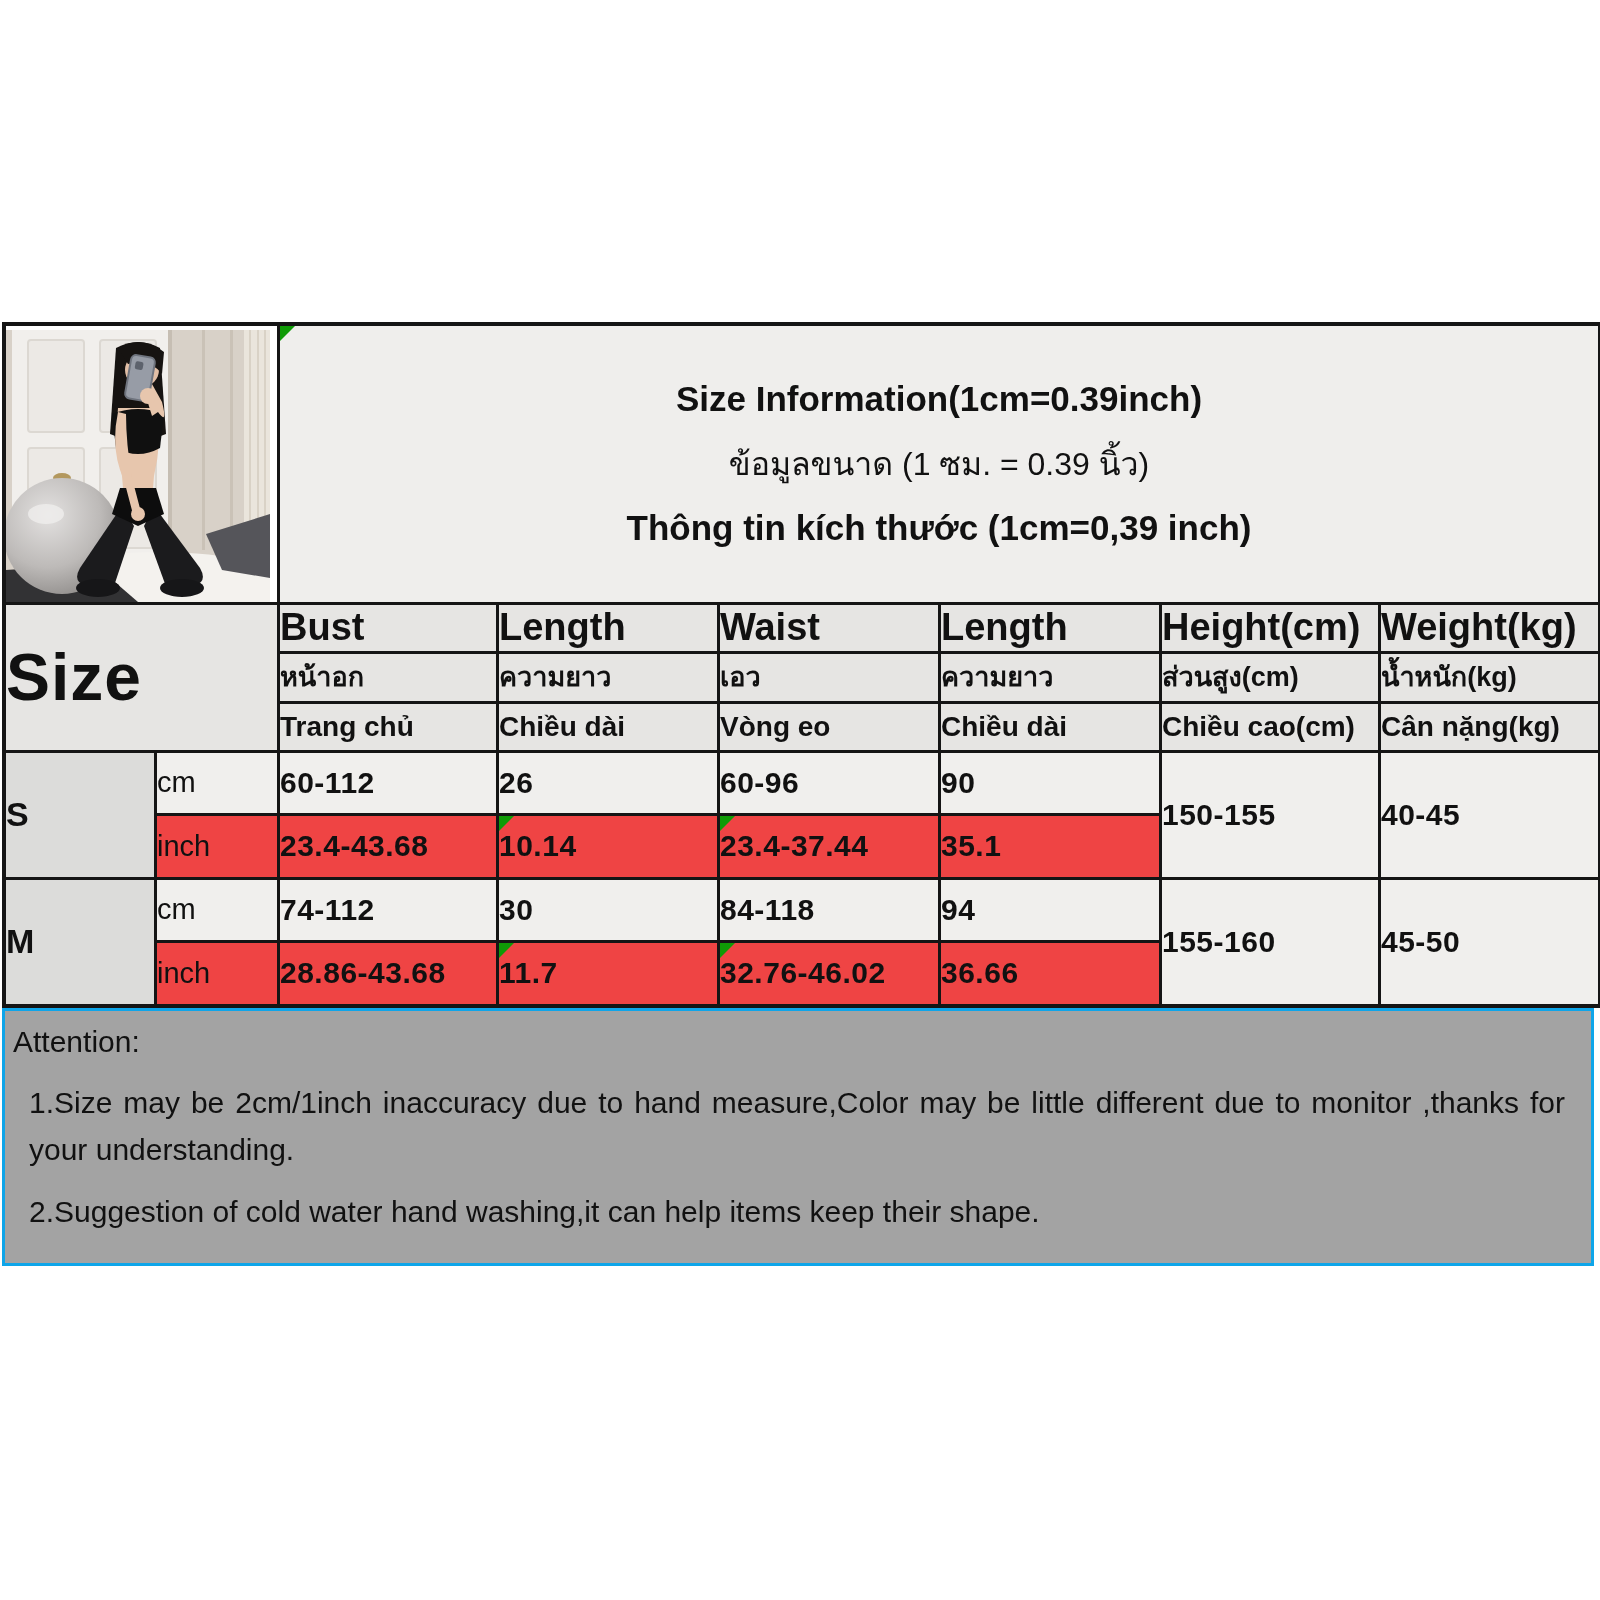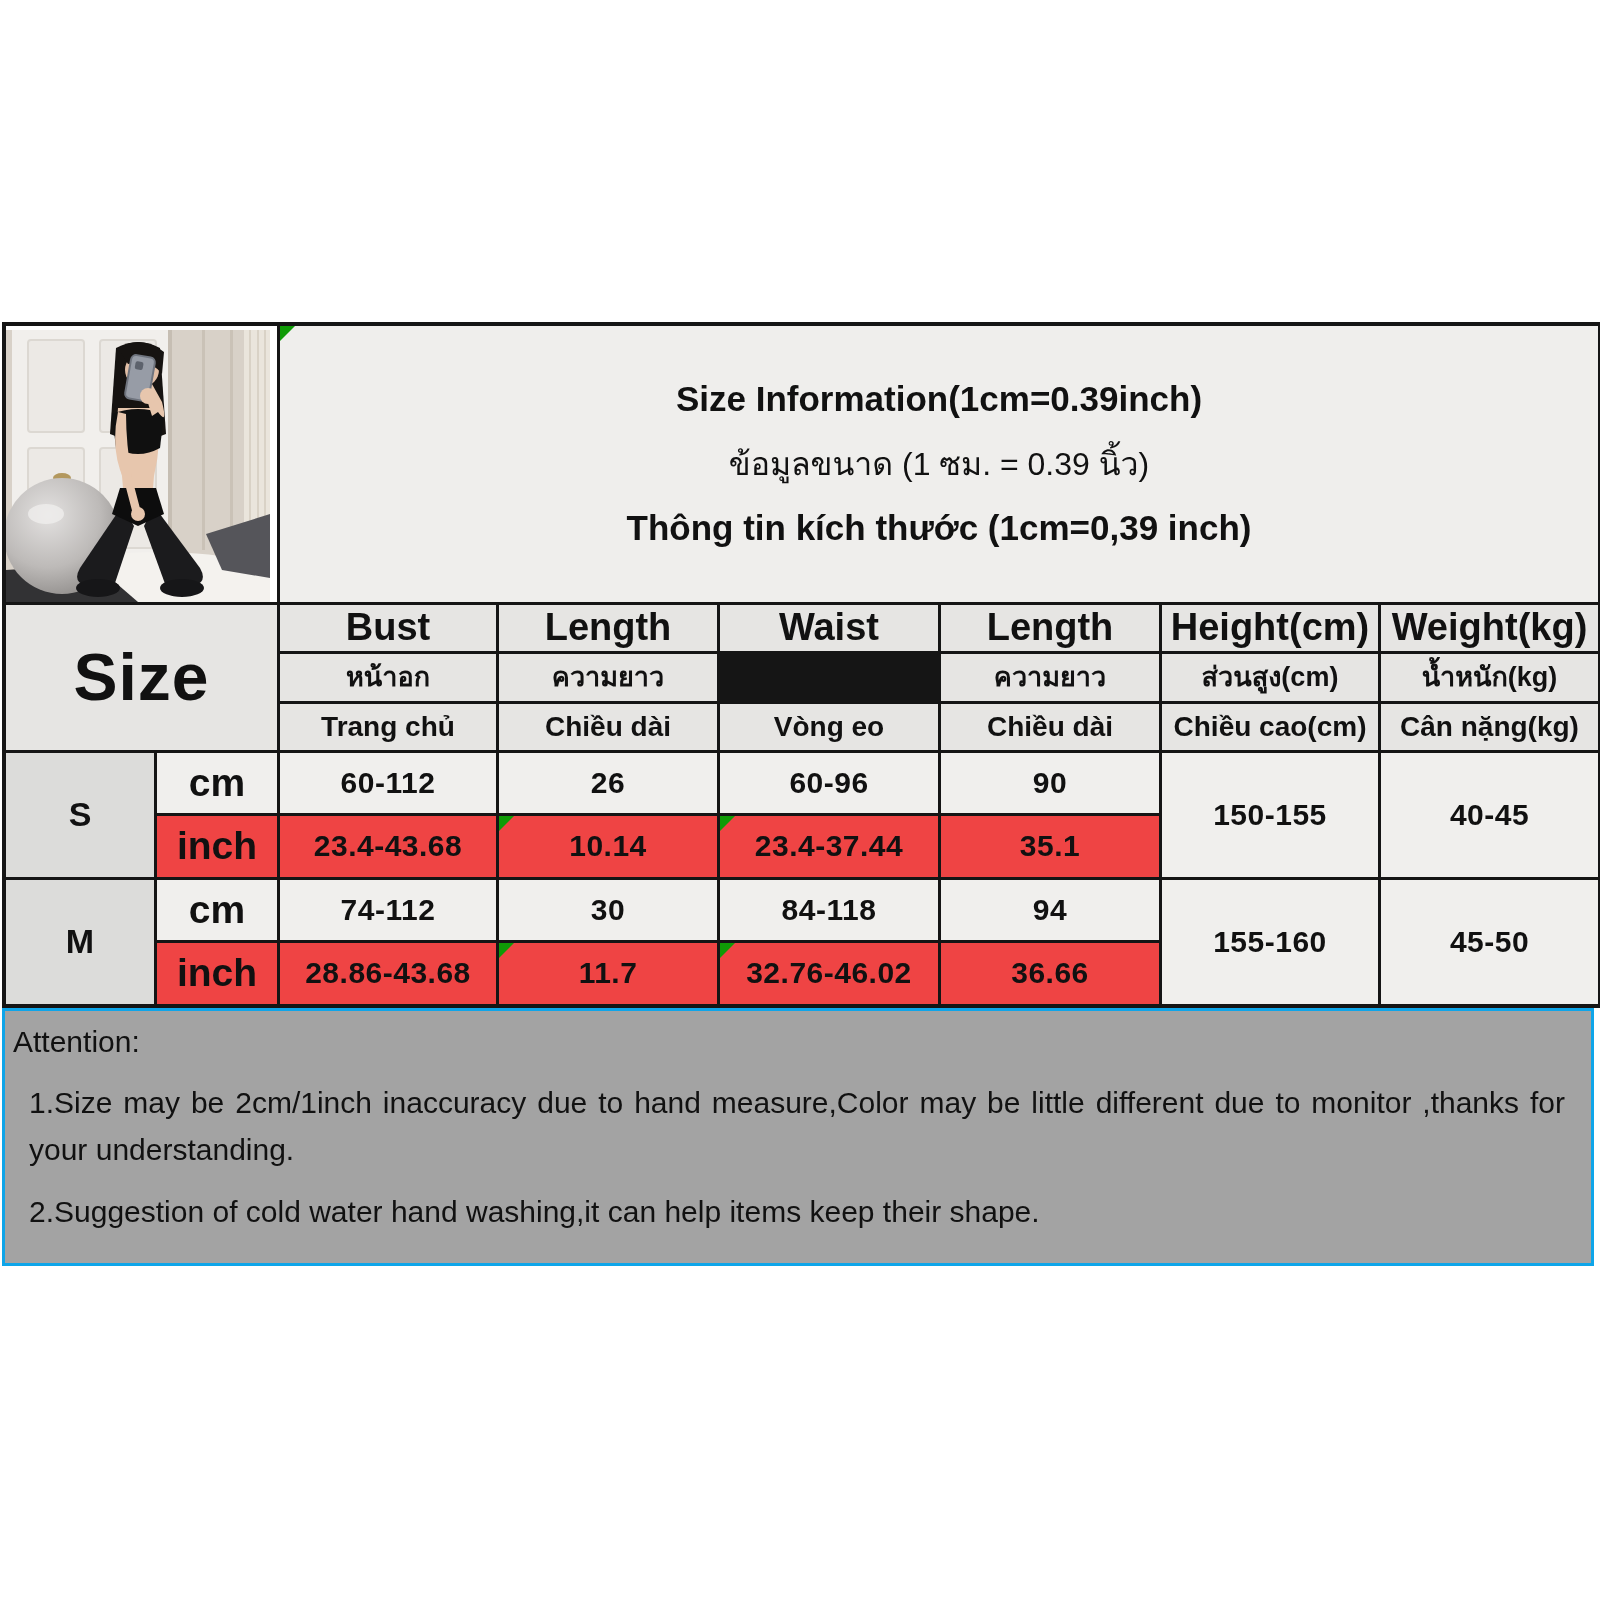--- a/index.html
+++ b/index.html
@@ -5,34 +5,34 @@
   html,body{margin:0;padding:0;background:#ffffff;}
   .page{position:relative;width:1600px;height:1600px;background:#ffffff;overflow:hidden;
         font-family:"Liberation Sans","DejaVu Sans",sans-serif;color:#111111;}
 
   
   .size-table{position:absolute;left:2px;top:322px;width:1592px;
     border:4px solid #151515;background:#151515;
     display:grid;gap:3px;
     grid-template-columns:148px 120px 216px 218px 218px 218px 216px 1fr;
     grid-template-rows:276px 46px 47px 46px 60px 61px 60px 61px;}
-  .cell{position:relative;display:flex;align-items:center;justify-content:center;
+  .cell{position:relative;display:flex;align-items:center;
         text-align:center;line-height:1.15;overflow:hidden;}
   .bg-title{background:#efeeec;}
   .bg-hdr{background:#e6e5e3;}
   .bg-label{background:#dcdcda;}
   .bg-cm{background:#f0efed;}
   .bg-inch{background:#ef4444;}
   .bg-photo{background:#ffffff;align-items:flex-start;justify-content:flex-start;padding-top:4px;}
 
   .t-en{font-weight:bold;font-size:38px;}
   .t-th{font-weight:bold;font-size:27px;}
   .t-vi{font-weight:bold;font-size:28px;}
   .t-num{font-weight:600;font-size:30px;letter-spacing:.5px;}
-  .t-unit{font-weight:bold;font-size:39px;}
+  .t-unit{font-weight:normal;font-size:29px;}
   .t-sm{font-weight:bold;font-size:34px;}
   .t-corner{font-weight:bold;font-size:66px;letter-spacing:1px;}
 
   .title-stack{display:flex;flex-direction:column;align-items:center;gap:26px;width:100%;}
   .title-l1,.title-l3{font-weight:bold;font-size:35px;}
   .title-l2{font-weight:normal;font-size:32px;}
   
   .flag{position:absolute;top:0;left:0;width:0;height:0;
         border-top:15px solid #0f9b06;border-right:15px solid transparent;}
 
@@ -131,20 +131,21 @@
 
     <div class="cell bg-hdr t-en" style="grid-area:2/3/3/4">Bust</div>
     <div class="cell bg-hdr t-en" style="grid-area:2/4/3/5">Length</div>
     <div class="cell bg-hdr t-en" style="grid-area:2/5/3/6">Waist</div>
     <div class="cell bg-hdr t-en" style="grid-area:2/6/3/7">Length</div>
     <div class="cell bg-hdr t-en" style="grid-area:2/7/3/8">Height(cm)</div>
     <div class="cell bg-hdr t-en" style="grid-area:2/8/3/9">Weight(kg)</div>
 
     <div class="cell bg-hdr t-th" style="grid-area:3/3/4/4">หน้าอก</div>
     <div class="cell bg-hdr t-th" style="grid-area:3/4/4/5">ความยาว</div>
+    <div class="cell bg-hdr t-th" style="grid-area:3/5/4/6">เอว</div>
     <div class="cell bg-hdr t-th" style="grid-area:3/6/4/7">ความยาว</div>
     <div class="cell bg-hdr t-th" style="grid-area:3/7/4/8">ส่วนสูง(cm)</div>
     <div class="cell bg-hdr t-th" style="grid-area:3/8/4/9">น้ำหนัก(kg)</div>
 
     <div class="cell bg-hdr t-vi" style="grid-area:4/3/5/4">Trang chủ</div>
     <div class="cell bg-hdr t-vi" style="grid-area:4/4/5/5">Chiều dài</div>
     <div class="cell bg-hdr t-vi" style="grid-area:4/5/5/6">Vòng eo</div>
     <div class="cell bg-hdr t-vi" style="grid-area:4/6/5/7">Chiều dài</div>
     <div class="cell bg-hdr t-vi" style="grid-area:4/7/5/8">Chiều cao(cm)</div>
     <div class="cell bg-hdr t-vi" style="grid-area:4/8/5/9">Cân nặng(kg)</div>

